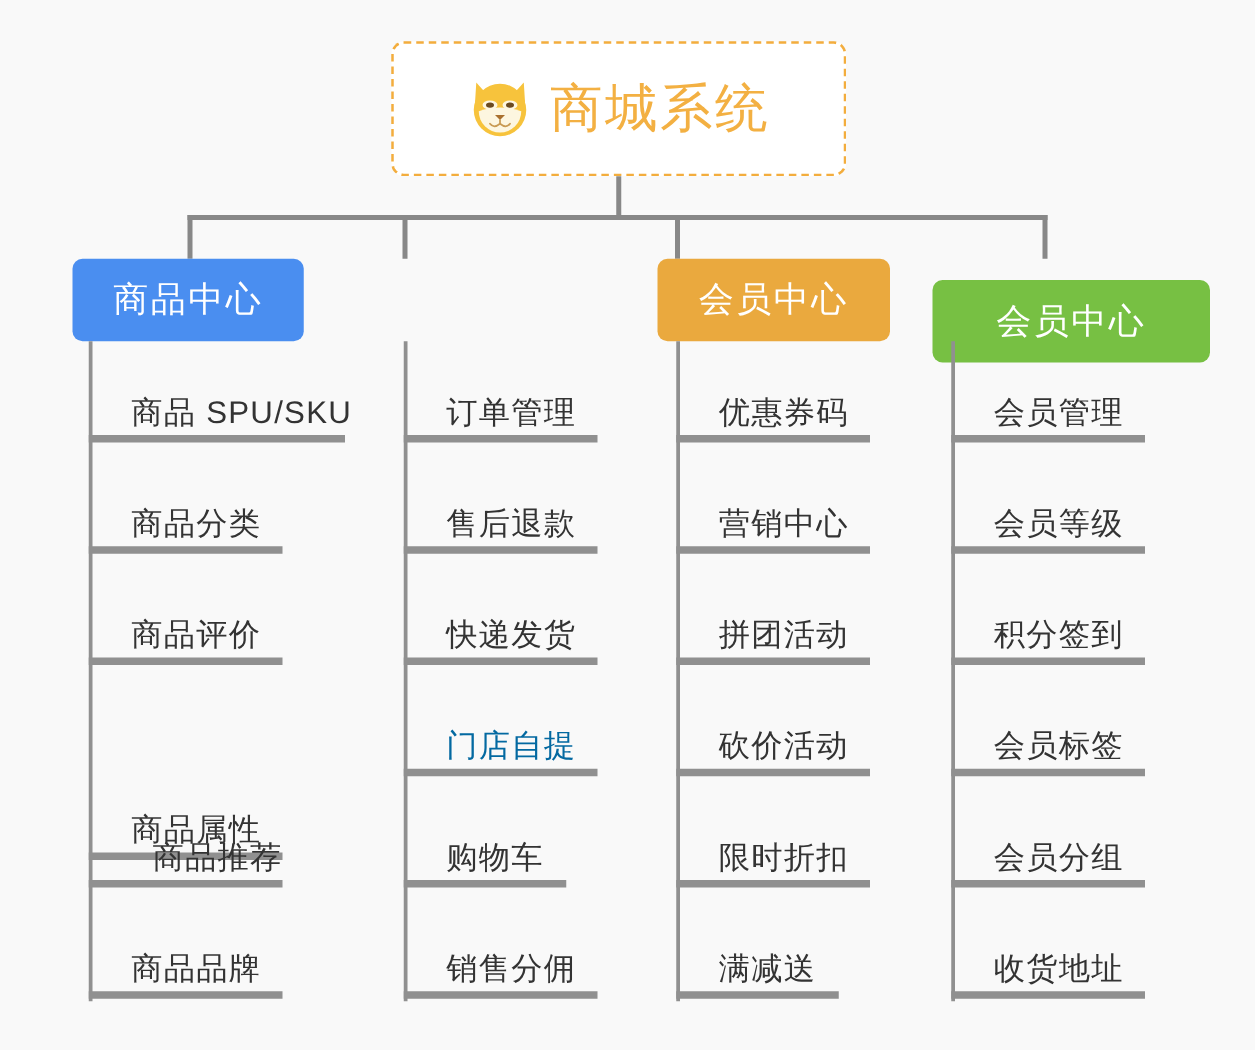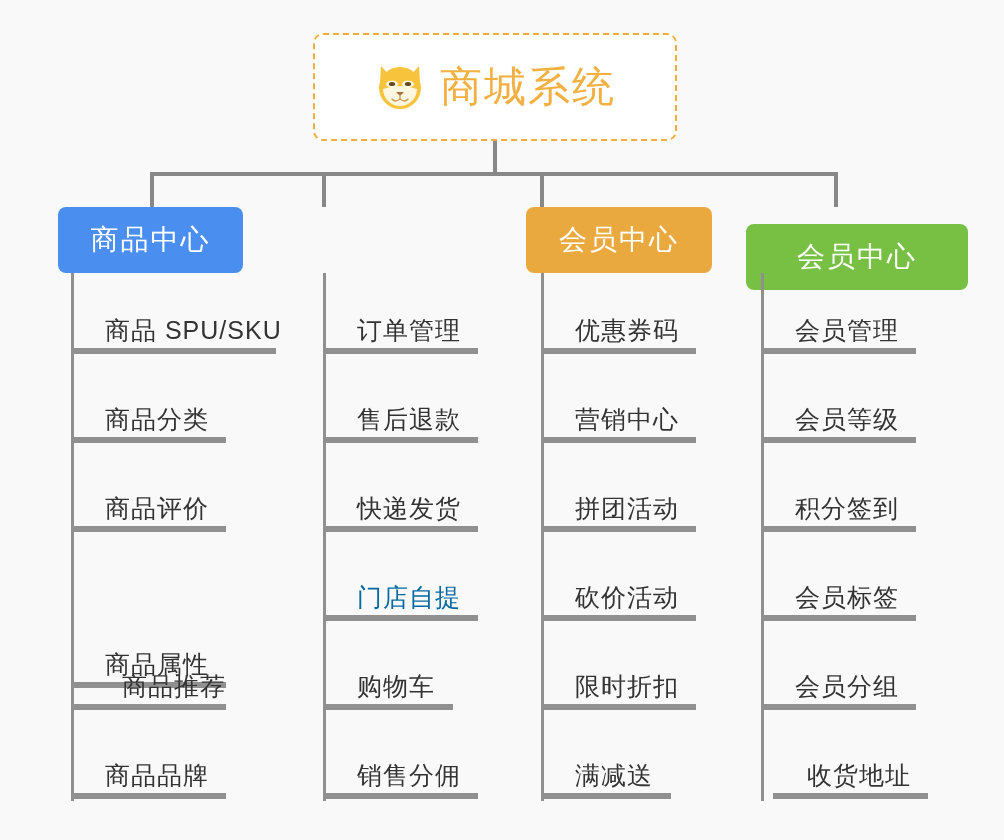--- a/index.html
+++ b/index.html
@@ -206,17 +206,17 @@
   </div>
   <div class="leaf" style="left: 761px; top: 443px; width: 155px; border-bottom-color: rgb(144, 144, 144);">
     <span class="leaf-label" style="color: rgb(51, 51, 51);">积分签到</span>
   </div>
   <div class="leaf" style="left: 761px; top: 532px; width: 155px; border-bottom-color: rgb(144, 144, 144);">
     <span class="leaf-label" style="color: rgb(51, 51, 51);">会员标签</span>
   </div>
   <div class="leaf" style="left: 761px; top: 621px; width: 155px; border-bottom-color: rgb(144, 144, 144);">
     <span class="leaf-label" style="color: rgb(51, 51, 51);">会员分组</span>
   </div>
-  <div class="leaf" style="left: 761px; top: 710px; width: 155px; border-bottom-color: rgb(144, 144, 144); margin-left: 12px;">
+  <div class="leaf" style="left: 761px; top: 710px; width: 155px; border-bottom-color: rgb(144, 144, 144);">
     <span class="leaf-label" style="color: rgb(51, 51, 51);">收货地址</span>
   </div>
 
 </div>
 
 </body></html>

